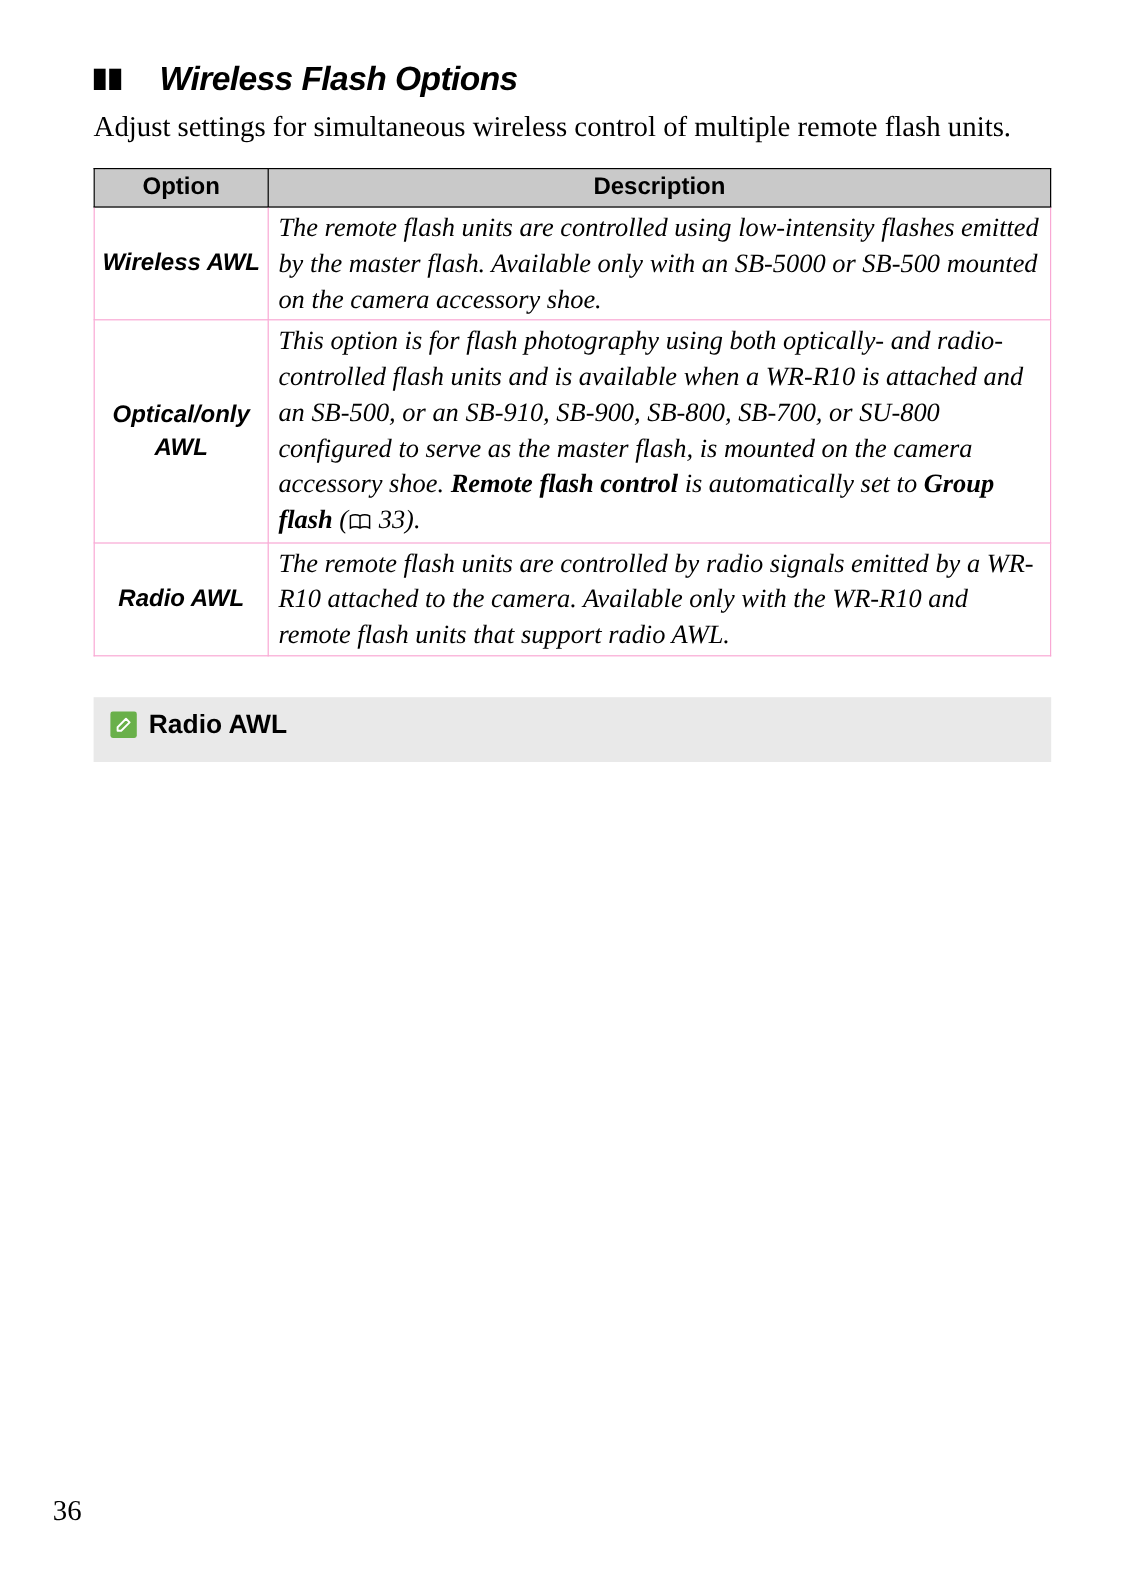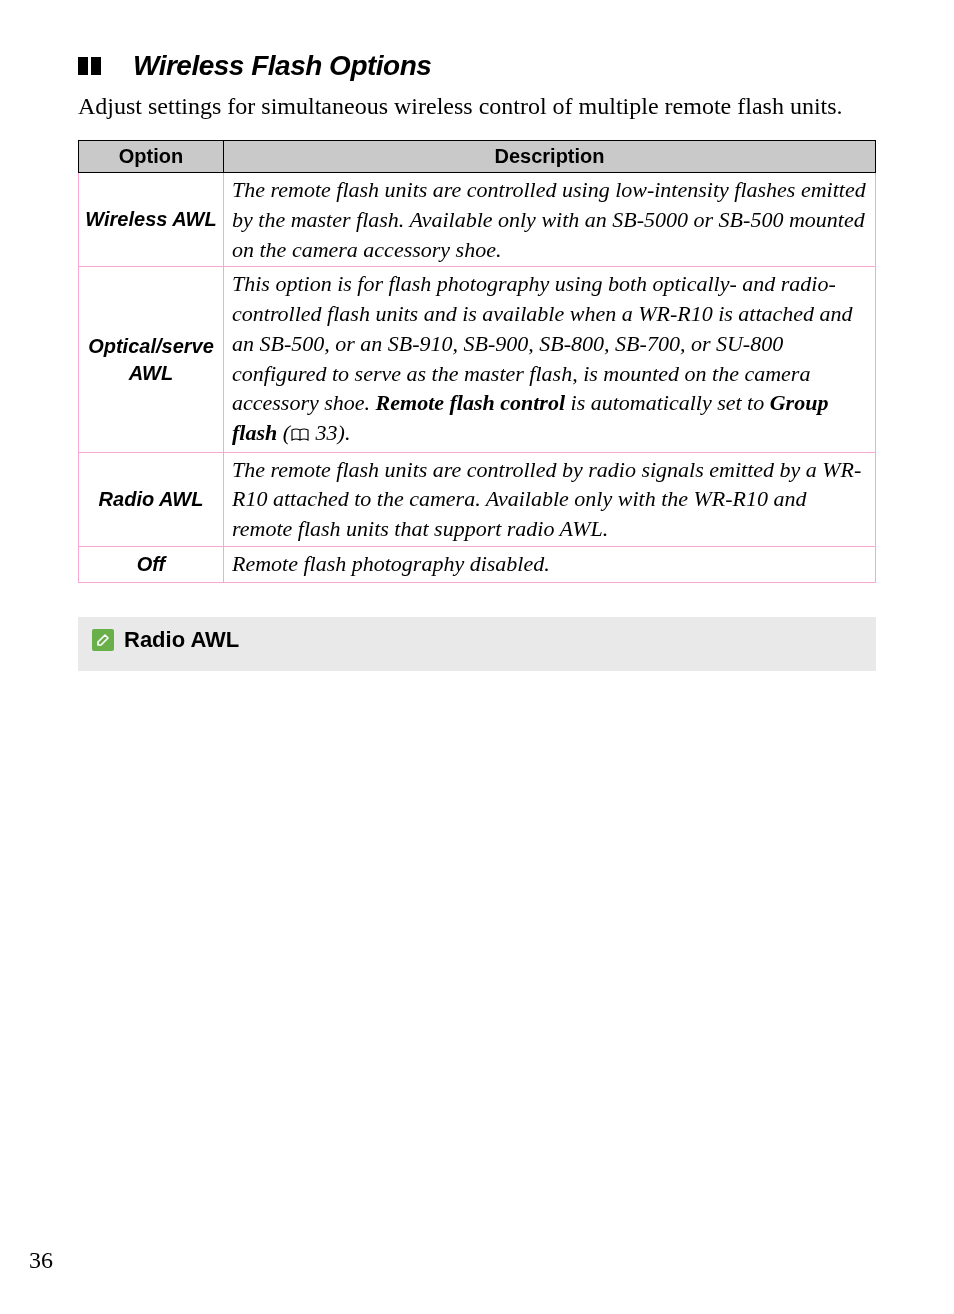--- a/index.html
+++ b/index.html
@@ -101,21 +101,21 @@
     font-family: Arial, Helvetica, sans-serif;
     font-weight: 700;
     font-size: 22px;
   }
   .note-body {
     font-size: 22px;
     line-height: 1.35;
   }
   .page-number {
     position: absolute;
-    left: 29px;
+    left: 44px;
     bottom: 40px;
     font-size: 24px;
   }
 </style>
 </head>
 <body>
 
 <div class="page">
 
   <div class="heading">
@@ -136,35 +136,31 @@
         <th style="width:145px">Option</th>
         <th>Description</th>
       </tr>
     </thead>
     <tbody>
       <tr>
         <td class="option">Wireless AWL</td>
         <td class="desc">The remote flash units are controlled using low-intensity flashes emitted by the master flash.  Available only with an SB-5000 or SB-500 mounted on the camera accessory shoe.</td>
       </tr>
       <tr>
-        <td class="option">Optical/serve
+        <td class="option">Optical/only
 AWL</td>
         <td class="desc">
           <span>This option is for flash photography using both optically- and radio-controlled flash units and is available when a WR-R10 is attached and an SB-500, or an SB-910, SB-900, SB-800, SB-700, or SU-800 configured to serve as the master flash, is mounted on the camera accessory shoe.  </span><span class="bold">Remote flash control</span><span> is automatically set to </span><span class="bold">Group flash</span><span> (</span><span class="page-ref"><svg width="20" height="14" viewBox="0 0 20 14">
                 <path d="M2 2 Q6 0 10 2 Q14 0 18 2 L18 12 Q14 10 10 12 Q6 10 2 12 Z M10 2 L10 12" fill="none" stroke="#000" stroke-width="1.2"></path>
               </svg></span> <span>33</span><span>).</span>
         </td>
       </tr>
       <tr>
         <td class="option">Radio AWL</td>
         <td class="desc">The remote flash units are controlled by radio signals emitted by a WR-R10 attached to the camera.  Available only with the WR-R10 and remote flash units that support radio AWL.</td>
-      </tr>
-      <tr>
-        <td class="option">Off</td>
-        <td class="desc">Remote flash photography disabled.</td>
       </tr>
     </tbody>
   </table>
 
   <div class="note-box">
     <div class="note-title">
       <span class="note-icon">
         <svg width="16" height="16" viewBox="0 0 16 16">
           <path d="M3 13 L3 10 L10 3 L13 6 L6 13 Z M10 3 L13 6" fill="none" stroke="#fff" stroke-width="1.6" stroke-linejoin="round"></path>
         </svg>

